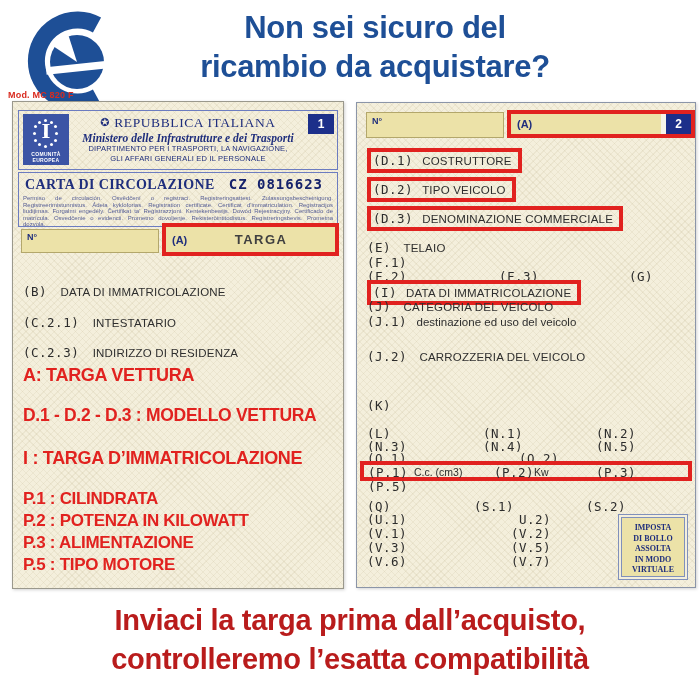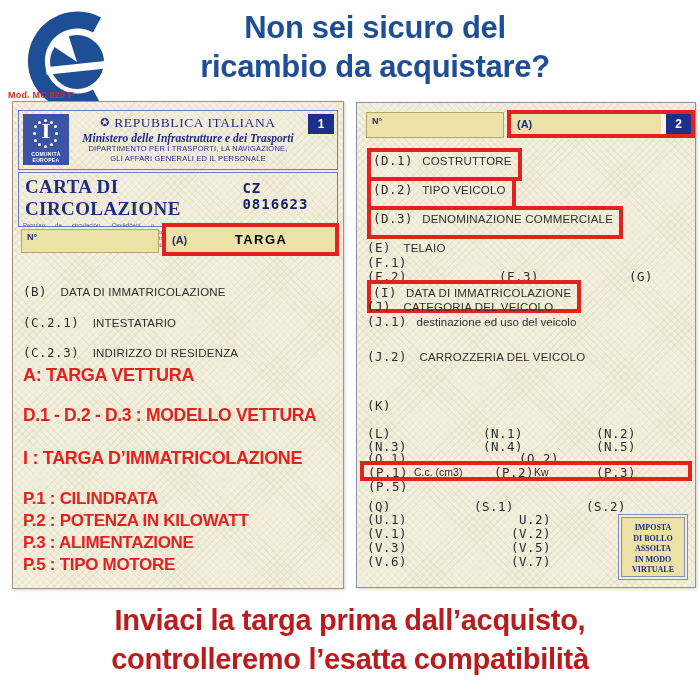--- a/index.html
+++ b/index.html
@@ -46,48 +46,48 @@
     text-align:center;font-size:12px;line-height:20px;font-weight:bold;}
   .hdr-center{margin:4px 34px 0 54px;text-align:center;}
   .hdr-country{font-family:"Liberation Serif",serif;font-weight:normal;font-size:13.5px;letter-spacing:.6px;}
   .hdr-ministry{font-family:"Liberation Serif",serif;font-weight:bold;font-style:italic;font-size:11.5px;margin-top:1px;}
   .hdr-dept{font-size:7.5px;line-height:8.5px;letter-spacing:.2px;margin-top:1px;}
   .emblem{font-size:11px;vertical-align:1px;margin-right:4px;}
 
   
   .carta-box{left:5px;right:5px;top:70px;height:53px;}
   .carta-row{display:flex;justify-content:space-between;align-items:baseline;padding:3px 14px 0 6px;}
-  .carta-title{font-family:"Liberation Serif",serif;font-weight:bold;font-size:19px;letter-spacing:.4px;}
+  .carta-title{font-family:"Liberation Serif",serif;font-weight:bold;font-size:14px;letter-spacing:.4px;}
   .carta-serial{font-family:"DejaVu Sans Mono",monospace;font-weight:bold;font-size:14px;letter-spacing:1px;color:#15226b;}
   .carta-ml{font-size:6px;line-height:6.5px;color:#586097;text-align:justify;padding:2px 4px 0 4px;}
 
   
   .yfield{background:#ece2a8;border:1px solid #b3a76b;}
   .nfield{position:absolute;left:8px;top:127px;width:136px;height:22px;}
   .nfield .nlab{font-size:9px;font-weight:bold;color:#1f2e7d;padding:2px 0 0 5px;display:block;}
   .hlbox{border:4px solid #e1221f;}
   .targa-hl{position:absolute;left:149px;right:4px;top:121px;height:33px;box-sizing:border-box;display:flex;}
   .targa-field{flex:1;display:flex;align-items:center;border:none;}
   .acode{font-size:11px;font-weight:bold;color:#1f2e7d;padding-left:6px;}
-  .targa-word{flex:1;text-align:center;font-size:13px;font-weight:bold;color:#000000;letter-spacing:1.5px;}
+  .targa-word{flex:1;text-align:center;font-size:13px;font-weight:bold;color:#404040;letter-spacing:1.5px;}
 
   
   .frow{position:absolute;left:10px;right:6px;white-space:nowrap;}
   .code{font-family:"DejaVu Sans Mono",monospace;font-size:12.5px;color:#2c2c2c;letter-spacing:.5px;}
   .lbl{font-size:11.5px;color:#2e2e2e;margin-left:9px;letter-spacing:.2px;}
   .lbl-lc{font-size:11.5px;color:#2e2e2e;margin-left:6px;}
 
   
   .ann{position:absolute;left:10px;font-weight:bold;color:#e1221f;font-size:18px;letter-spacing:-.3px;white-space:nowrap;}
   .ann-sm{font-size:17px;}
 
   
   .rrow{position:absolute;left:10px;right:4px;height:16px;font-size:12px;white-space:nowrap;}
   .rrow .c{position:absolute;top:0;}
-  .hl-inline{display:inline-block;border:4px solid #e1221f;padding:1px 6px 9px 2px;background:rgba(255,255,255,.04);}
+  .hl-inline{display:inline-block;border:4px solid #e1221f;padding:1px 6px 1px 2px;background:rgba(255,255,255,.04);}
   .rtop-n{position:absolute;left:9px;top:9px;width:136px;height:24px;}
   .rtop-hl{position:absolute;left:150px;right:0;top:7px;height:28px;box-sizing:border-box;display:flex;align-items:stretch;}
   .rtop-afield{flex:1;display:flex;align-items:center;border:none;}
   .rtop-gap{width:5px;background:#f6f4ea;}
   .rtop-2{width:25px;background:#1c2f8a;color:#fff;font-weight:bold;font-size:12px;display:flex;align-items:center;justify-content:center;}
   .pbox{position:absolute;left:3px;right:3px;top:358px;height:20px;border:4px solid #e1221f;box-sizing:border-box;}
   .pline{position:absolute;left:4px;right:0;height:16px;white-space:nowrap;}
   .pline .c{position:absolute;top:0;}
   .small-lbl{font-size:10.5px;color:#2e2e2e;}
   .imposta{

